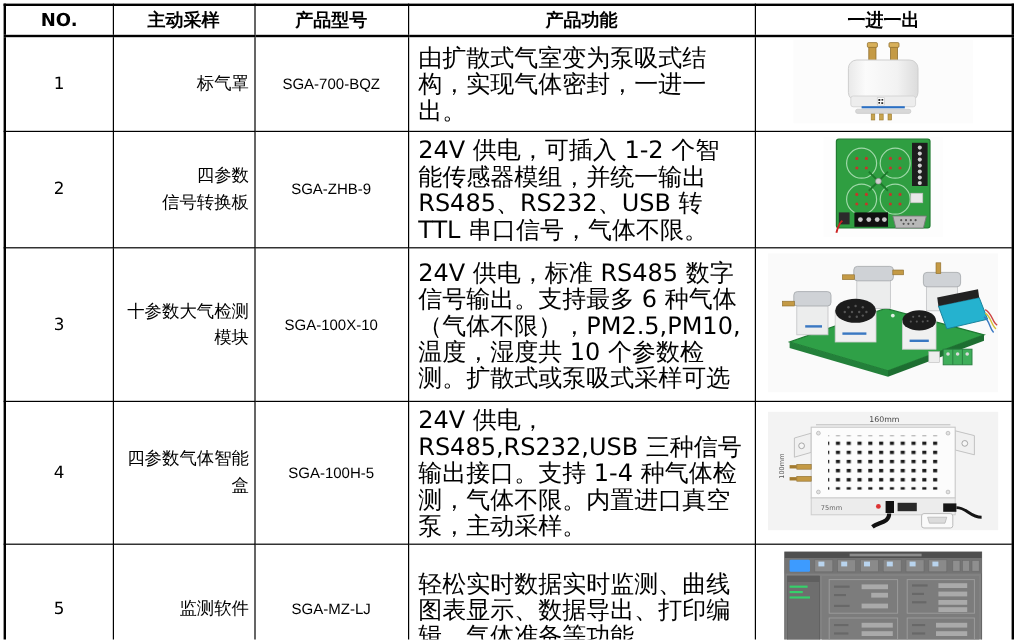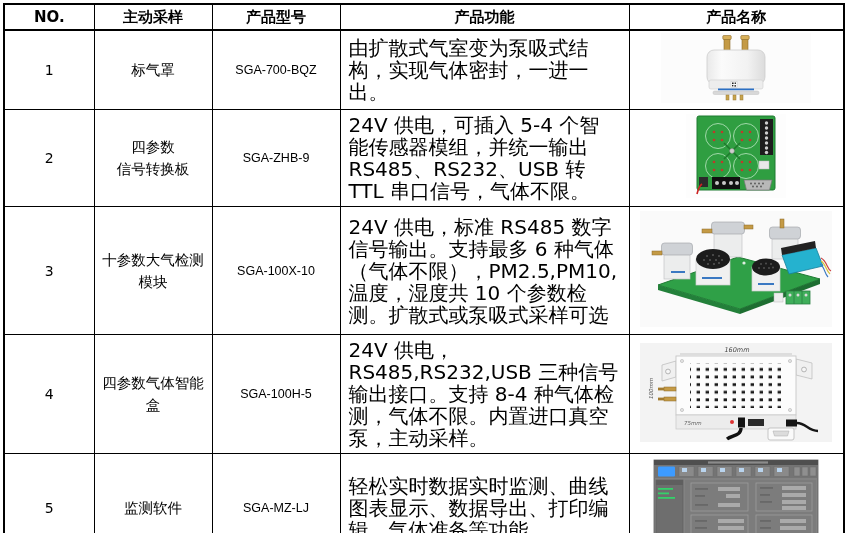--- a/index.html
+++ b/index.html
@@ -4,24 +4,24 @@
 <style>
   html,body{margin:0;padding:0;background:#fff;width:846px;height:533px;overflow:hidden;
     font-family:"DejaVu Sans","Liberation Sans",sans-serif;color:#000;}
   .page{width:846px;height:533px;box-sizing:border-box;padding:3px;}
   table.product-table{border-collapse:collapse;table-layout:fixed;width:840px;
     border:2px solid #000;}
   th,td{border:1px solid #000;box-sizing:border-box;vertical-align:middle;overflow:hidden;margin-top:28px;}
   th{height:26px;font-weight:bold;font-size:15px;text-align:center;border-bottom:2px solid #000;padding:0;}
   tr.h1{height:74px}tr.h2{height:88px}tr.h3{height:128px}tr.h4{height:105px}tr.h5{height:104px}
   td.no{ text-align:center;font-size:14px;}
-  td.name{text-align:center;font-size:14.5px;line-height:22px;white-space:pre-line;padding:0 4px;}
+  td.name{text-align:right;font-size:14.5px;line-height:22px;white-space:pre-line;padding:0 4px;}
   td.model{text-align:center;font-size:12.5px;font-family:Liberation Sans, sans-serif;}
   td.func{font-size:20px;line-height:22px;text-align:left;padding:4px 10px 4px 8px;}
-  td.img{text-align:center;padding:2px;font-style:italic;}
+  td.img{text-align:center;padding:2px;}
   .imgwrap{display:inline-block;line-height:0;}
   svg text{font-family:"DejaVu Sans","Liberation Sans",sans-serif;}
 </style>
 </head>
 <body>
 
 <div class="page">
 <table class="product-table">
   <colgroup>
     <col style="width:90px">
@@ -29,21 +29,21 @@
         <col style="width:128px">
     <col style="width:289px">
         <col style="width:215px">
   </colgroup>
   <thead>
   <tr>
     <th>NO.</th>
     <th>主动采样</th>
     <th>产品型号</th>
     <th>产品功能</th>
-    <th>产品名称</th>
+    <th>一进一出</th>
   </tr>
   </thead>
   <tbody>
 
   <tr class="h1">
     <td class="no">1</td>
     <td class="name">标气罩</td>
     <td class="model">SGA-700-BQZ</td>
     <td class="func">由扩散式气室变为泵吸式结构，实现气体密封，一进一出。</td>
     <td class="img">
@@ -83,21 +83,21 @@
         </svg>
       </div>
     </td>
   </tr>
 
   <tr class="h2">
     <td class="no">2</td>
     <td class="name">四参数
 信号转换板</td>
     <td class="model">SGA-ZHB-9</td>
-    <td class="func">24V 供电，可插入 5-4 个智能传感器模组，并统一输出 RS485、RS232、USB 转 TTL 串口信号，气体不限。</td>
+    <td class="func">24V 供电，可插入 1-2 个智能传感器模组，并统一输出 RS485、RS232、USB 转 TTL 串口信号，气体不限。</td>
     <td class="img">
       <div class="imgwrap">
         <svg width="100" height="84" viewBox="0 0 100 84">
           <rect x="0" y="0" width="100" height="84" fill="#fdfdfd"></rect>
           <rect x="11" y="2" width="78" height="74" rx="2" fill="#2f9e41" stroke="#1f7a30" stroke-width="1"></rect>
           <g fill="none" stroke="#9fd8a8" stroke-width="1">
             <circle cx="32" cy="22" r="12.5"></circle>
                   <circle cx="60" cy="22" r="12.5"></circle>
             <circle cx="32" cy="52" r="12.5"></circle>
                   <circle cx="60" cy="52" r="12.5"></circle>
@@ -244,21 +244,21 @@
         </svg>
       </div>
     </td>
   </tr>
 
   <tr class="h4">
     <td class="no">4</td>
     <td class="name">四参数气体智能
 盒</td>
     <td class="model">SGA-100H-5</td>
-    <td class="func">24V 供电，RS485,RS232,USB 三种信号输出接口。支持 8-4 种气体检测，气体不限。内置进口真空泵，主动采样。</td>
+    <td class="func">24V 供电，RS485,RS232,USB 三种信号输出接口。支持 1-4 种气体检测，气体不限。内置进口真空泵，主动采样。</td>
     <td class="img">
       <div class="imgwrap">
         <svg width="192" height="99" viewBox="0 0 192 99">
           <defs>
             <pattern id="holePat" x="0" y="0" width="9" height="7.6" patternUnits="userSpaceOnUse">
               <rect x="2.6" y="2.2" width="3.4" height="2.8" fill="#1a1a1a"></rect>
             </pattern>
           </defs>
           <rect x="0" y="0" width="192" height="99" fill="#f3f3f3"></rect>
           <text x="97" y="9" text-anchor="middle" font-size="6.5" fill="#444">160mm</text>

